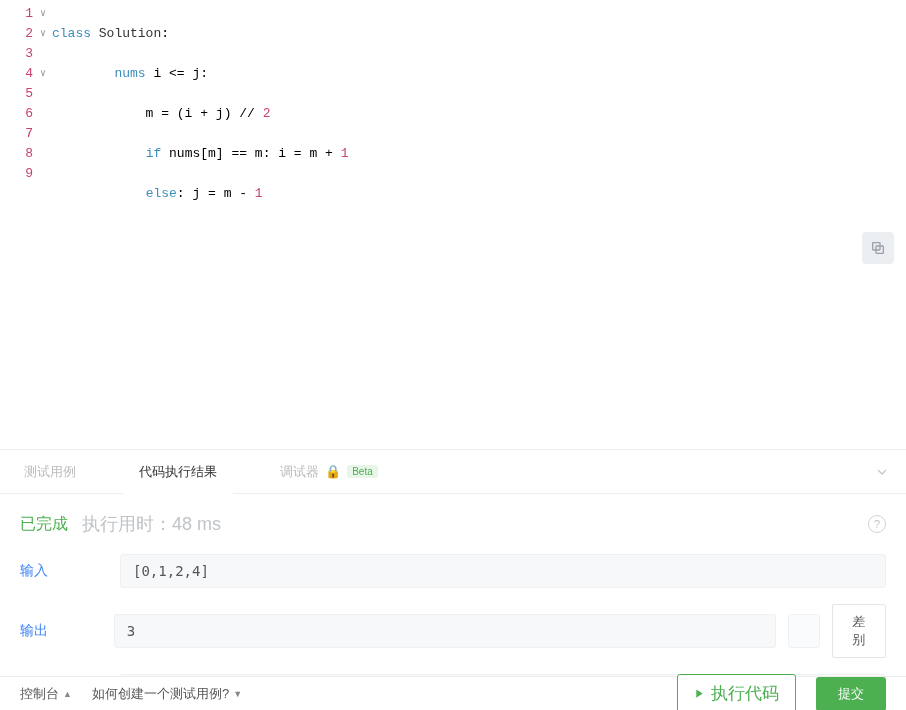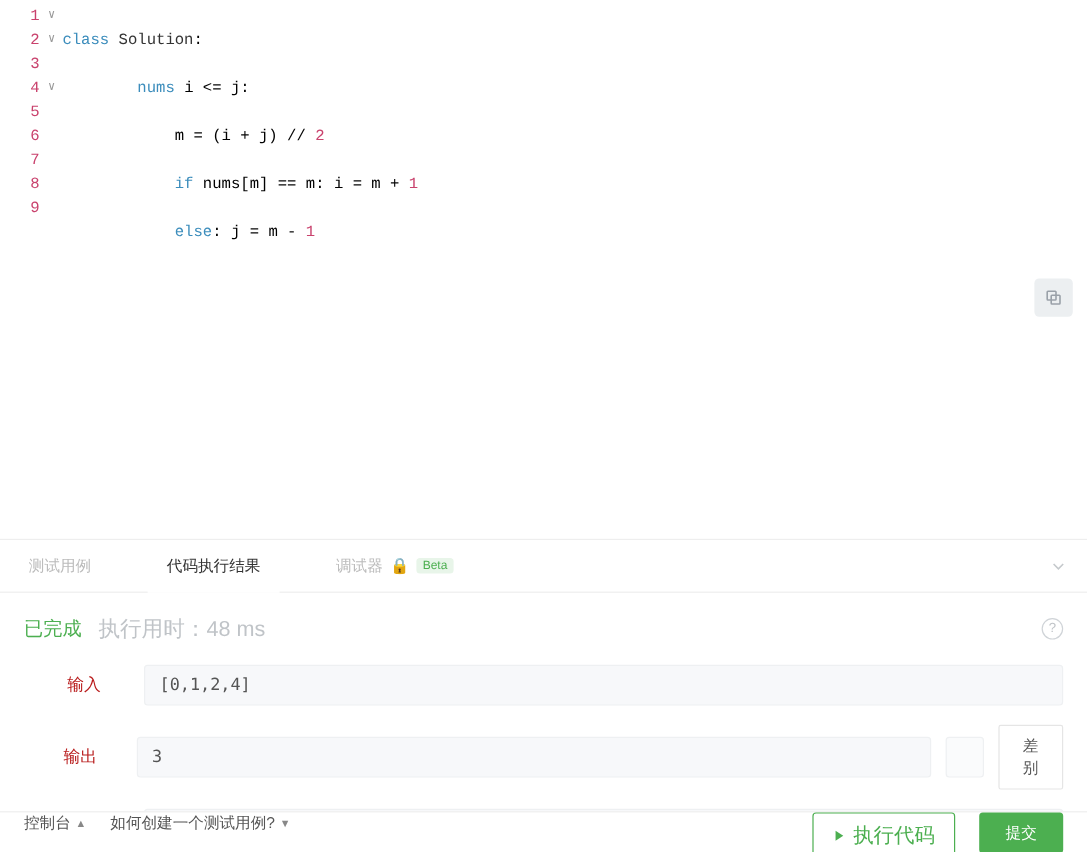--- a/index.html
+++ b/index.html
@@ -138,22 +138,21 @@
 }
 
 .io-row {
   display: flex;
   align-items: center;
   margin-bottom: 16px;
 }
 .io-label {
   width: 100px;
   font-size: 14px;
-  color: #b91c1c;
-  text-align: center;
+  color: #3b82f6;
 }
 .io-value {
   flex: 1;
   background: #f7f8fa;
   border: 1px solid #eef0f2;
   border-radius: 3px;
   padding: 8px 12px;
   font-size: 14px;
   color: #555;
   font-family: Consolas, Monaco, monospace;
@@ -177,21 +176,21 @@
   border-radius: 3px;
 }
 
 
 .footer {
   position: absolute;
   bottom: 0; left: 0; right: 0;
   height: 34px;
   border-top: 1px solid #eee;
   display: flex;
-  align-items: flex-start;
+  align-items: center;
   padding: 0 20px;
   gap: 20px;
   background: #fff;
 }
 .footer-link {
   font-size: 13px;
   color: #555;
   display: flex;
   align-items: center;
   gap: 4px;

